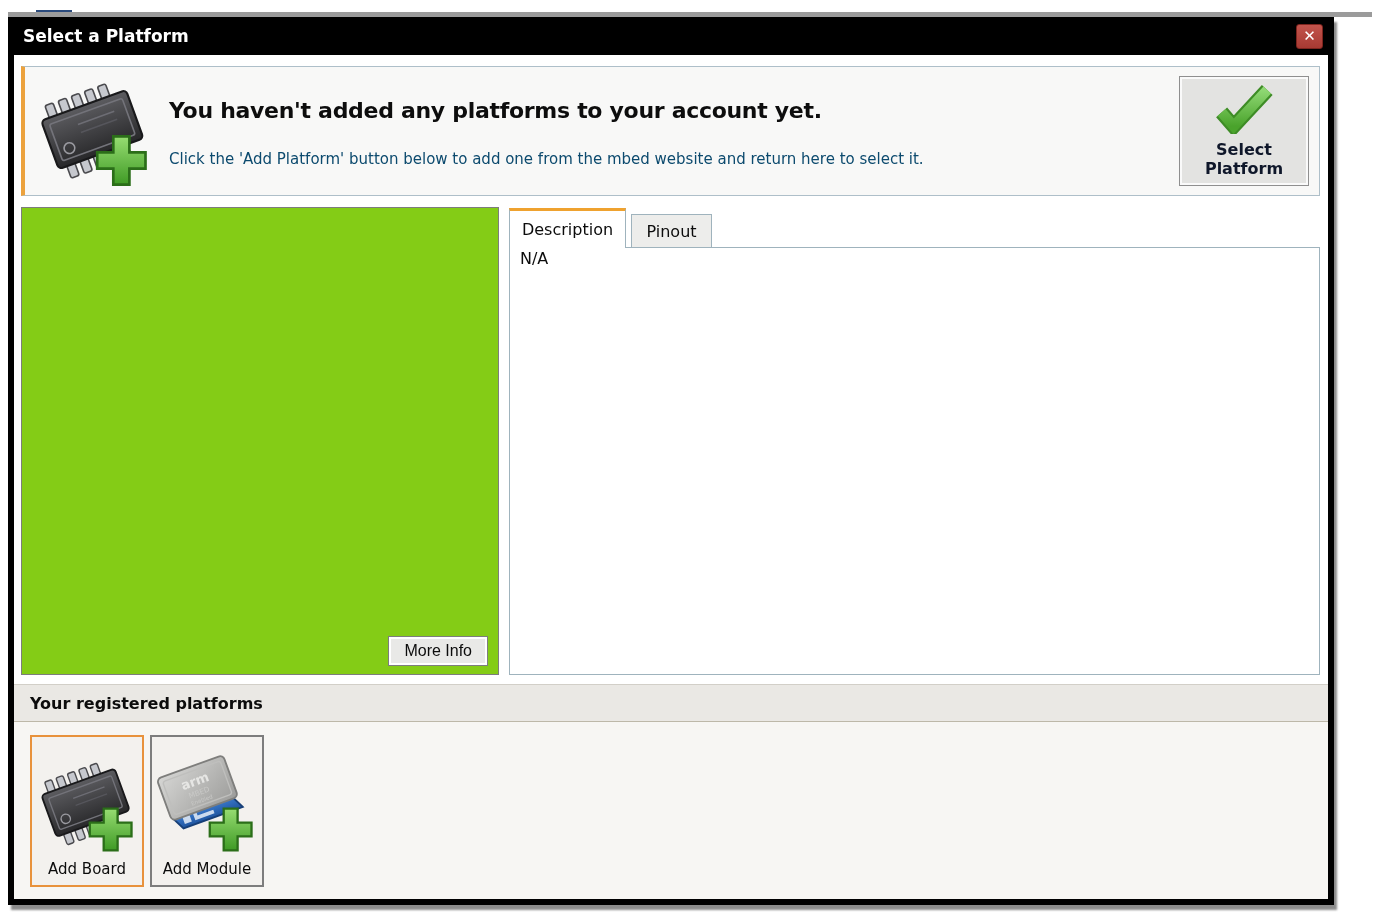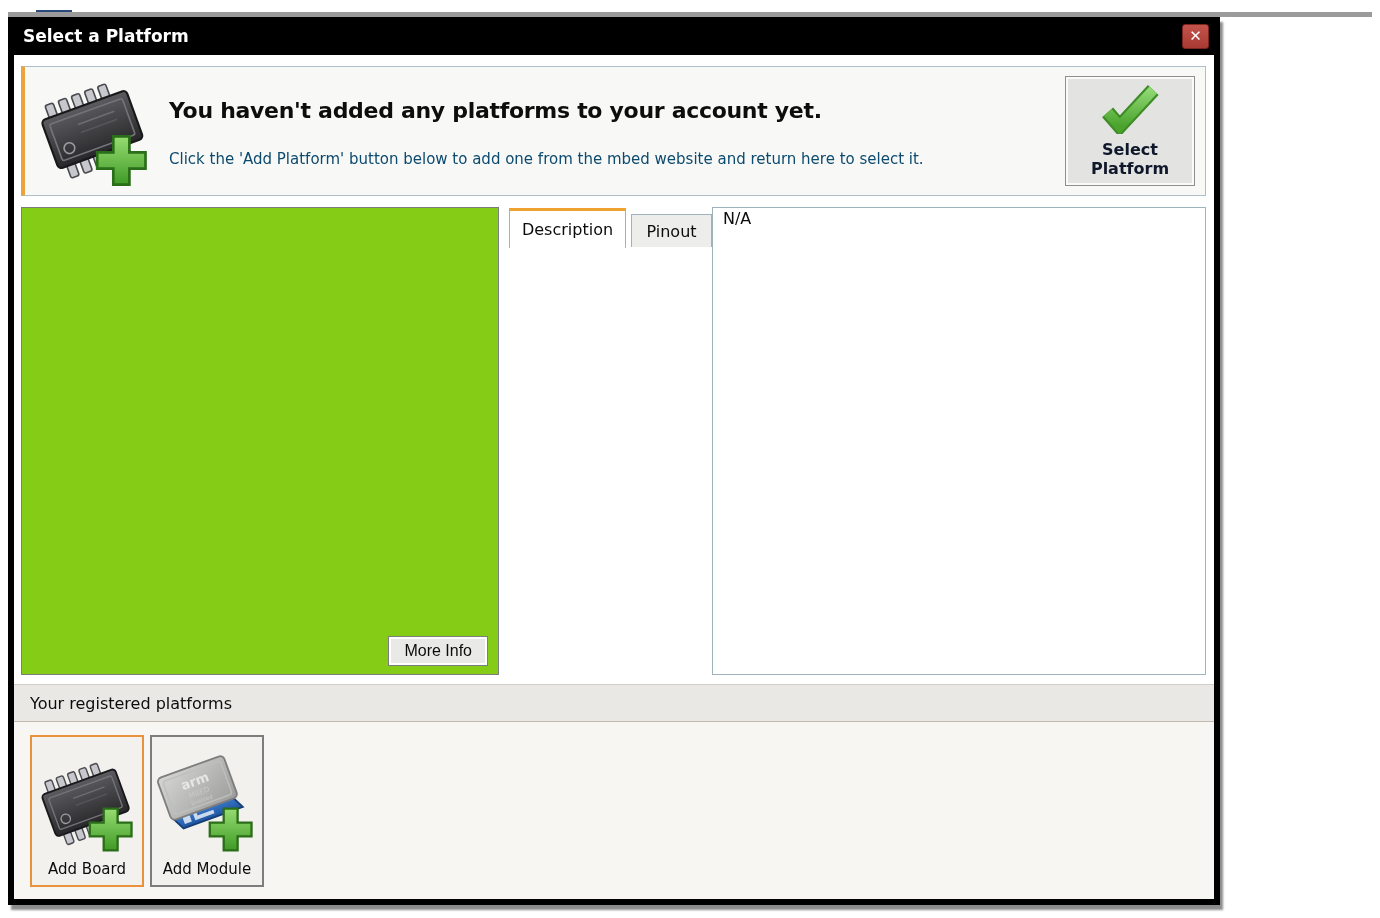--- a/index.html
+++ b/index.html
@@ -8,21 +8,21 @@
     background: #ffffff;
     font-family: "DejaVu Sans", "Liberation Sans", sans-serif;
     overflow: hidden;
     position: relative;
   }
   
   .bg-fragment { position: absolute; left: 36px; top: 10px; width: 36px; height: 8px; background: #2a4a7c; }
   .top-strip { position: absolute; left: 8px; top: 12px; width: 1364px; height: 5px; background: #9b9b9b; }
 
   .window {
-    position: absolute; left: 8px; top: 17px; width: 1212px; height: 888px;
+    position: absolute; left: 8px; top: 17px; width: 1326px; height: 888px;
     background: #ffffff;
     border-left: 6px solid #000; border-right: 6px solid #000; border-bottom: 6px solid #000;
     box-shadow: 3px 5px 2px rgba(0,0,0,0.45);
     display: flex; flex-direction: column;
   }
   .titlebar {
     height: 38px; flex: 0 0 38px; background: #000;
     color: #fff; font-weight: bold; font-size: 17px;
     display: flex; align-items: center; padding: 0 5px 0 9px;
   }
@@ -71,21 +71,21 @@
     border: 1px solid #7d7d7d;
     position: relative;
   }
   .more-info-btn {
     position: absolute; right: 10px; bottom: 8px;
     padding: 5px 15px;
     background: #e9e9e7; border: 1px solid #7d7d7d;
     box-shadow: inset 0 0 0 2px #ffffff;
     font-size: 16px; color: #0c0c0c; cursor: pointer;
   }
-  .details-col { flex: 1; display: flex; }
+  .details-col { flex: 1; display: flex; flex-direction: column; }
   .tabs { display: flex; align-items: flex-end; height: 40px; flex: 0 0 40px; position: relative; z-index: 2; }
   .tab {
     display: flex; align-items: center; justify-content: center;
     font-size: 16px; color: #0c0c0c; cursor: pointer;
   }
   .tab.active {
     width: 117px; height: 40px;
     background: #ffffff;
     border: 1px solid #9fb3bd; border-bottom: none;
     border-top: 3px solid #efa22f;
@@ -102,21 +102,21 @@
     border: 1px solid #9fb3bd;
     padding: 1px 10px; font-size: 16px; color: #0c0c0c;
   }
 
   
   .reg-bar {
     margin: 9px -8px 0 -7px; height: 38px; flex: 0 0 38px;
     background: #eae8e4;
     border-top: 1px solid #d2cfc8; border-bottom: 1px solid #bdb8a8;
     display: flex; align-items: center;
-    font-weight: normal; font-size: 16px; color: #0c0c0c;
+    font-weight: bold; font-size: 16px; color: #0c0c0c;
     padding: 0 16px;
   }
   .bottom-section {
     flex: 1; margin: 0 -8px 0 -7px;
     background: #f7f6f3;
     display: flex; gap: 6px; align-items: flex-start;
     padding: 13px 16px;
   }
   .tile {
     width: 114px; height: 152px;

